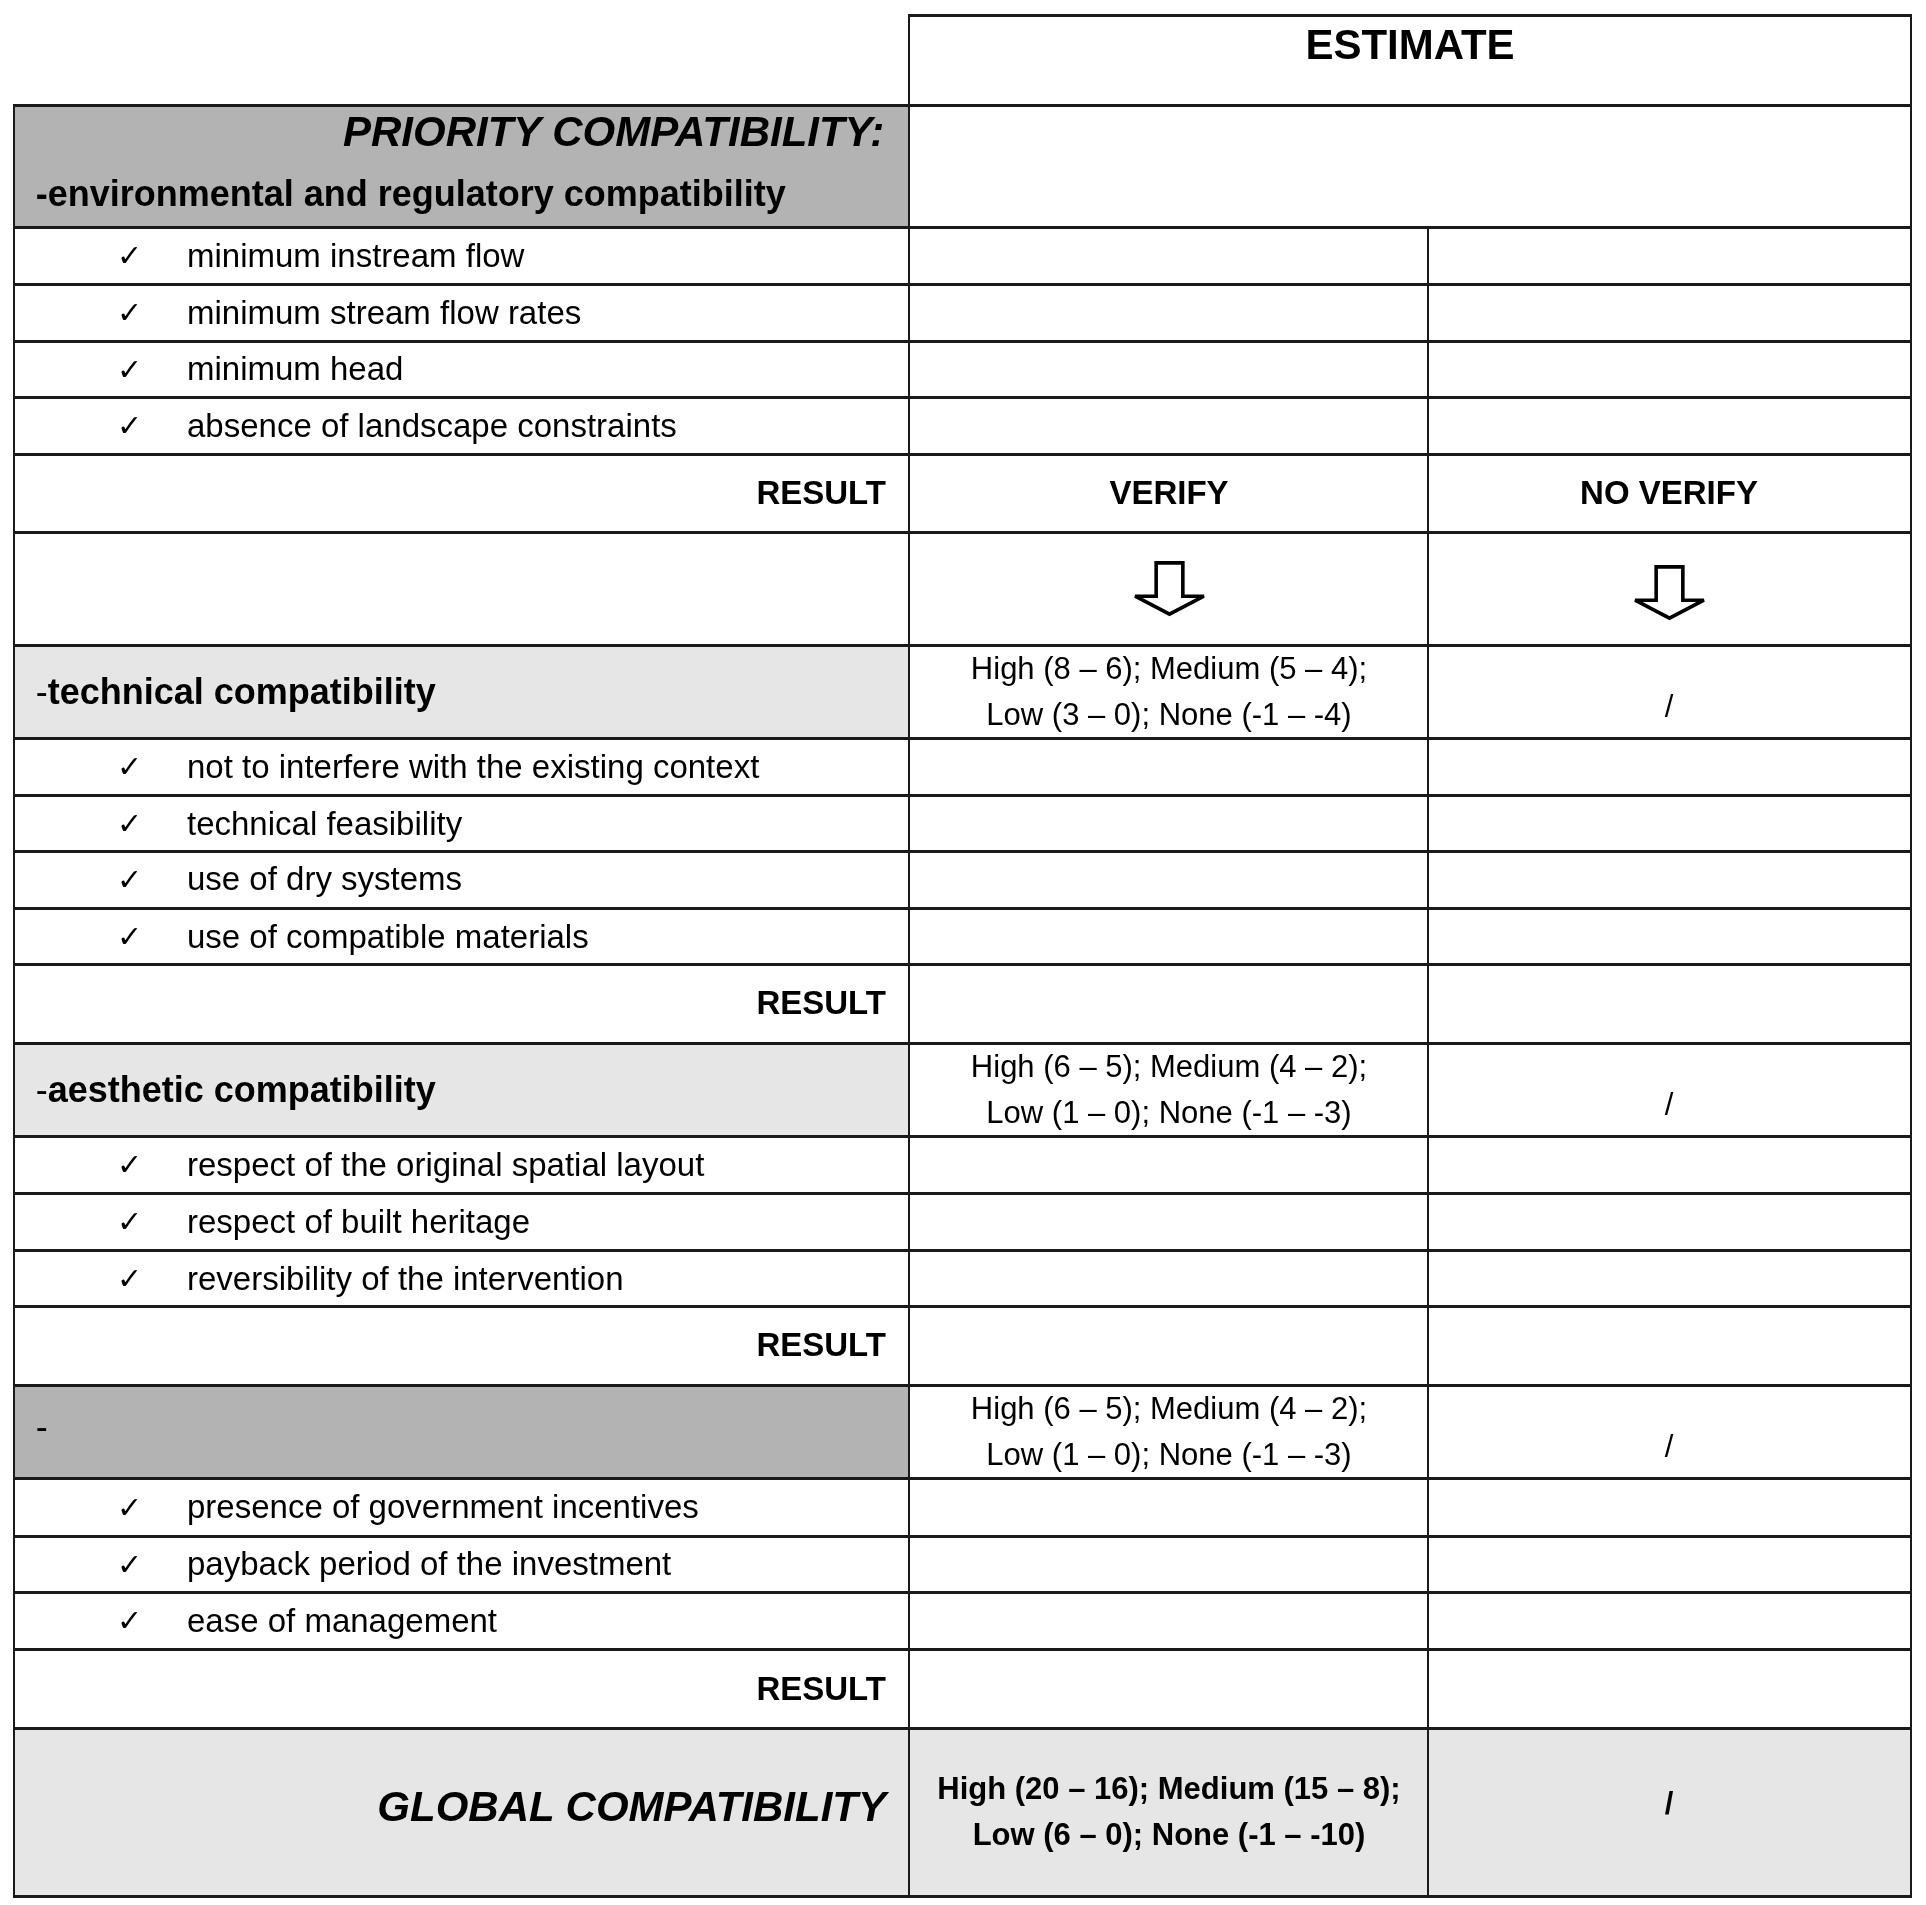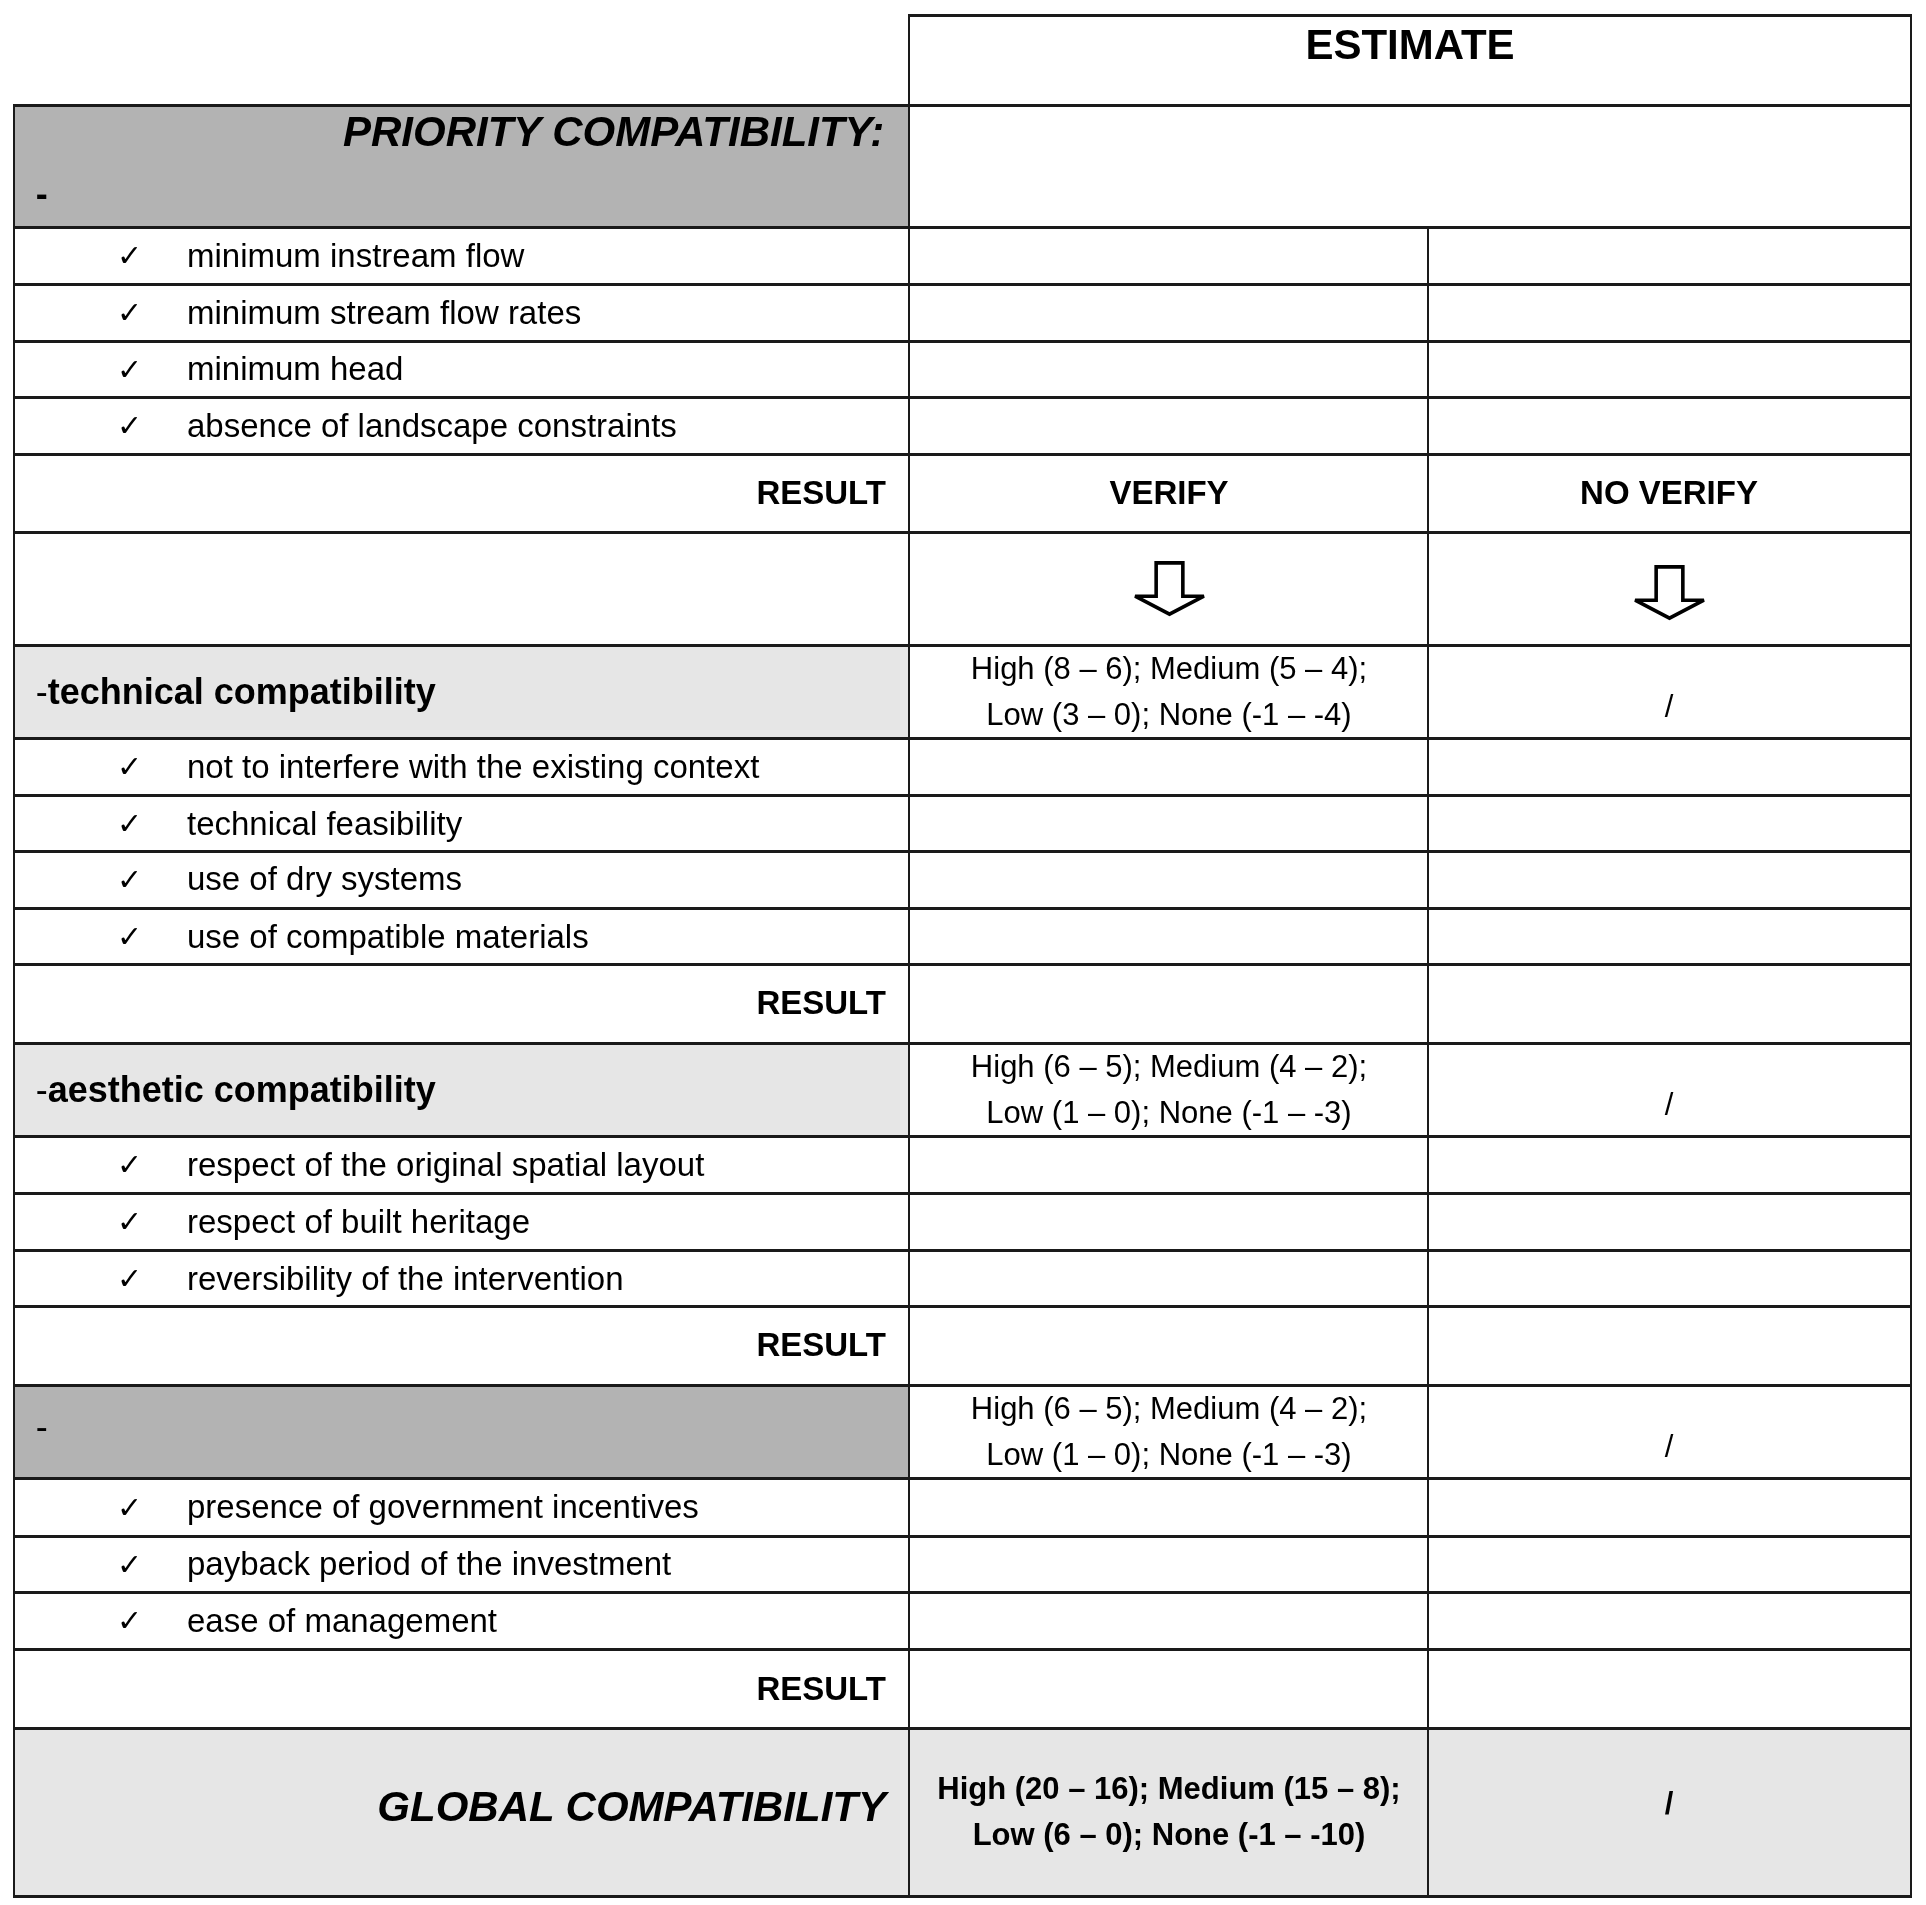--- a/index.html
+++ b/index.html
@@ -35,20 +35,21 @@
 
   <div class="cell center" style="left:909px;top:14.4px;width:1002px;height:62px;">
     <span style="font-size:42px;font-weight:bold;">ESTIMATE</span>
   </div>
 
   <div class="abs" style="left:14px;top:106px;width:892px;height:52px;text-align:right;padding-right:21.7px;">
     <span class="italic-title" style="line-height:52px;">PRIORITY COMPATIBILITY:</span>
   </div>
   <div class="cell group-title" style="left:14px;top:165px;width:895px;height:57px;">
     <span class="dash" style="font-weight:bold;">- </span>
+    <span>environmental and regulatory compatibility</span>
   </div>
 
   <div class="cell item-text" style="left:14px;top:227px;width:895px;height:57px;">
     <span class="check">✓</span>
     <span class="item-label">minimum instream flow</span>
   </div>
   <div class="cell item-text" style="left:14px;top:284px;width:895px;height:57px;">
     <span class="check">✓</span>
     <span class="item-label">minimum stream flow rates</span>
   </div>

